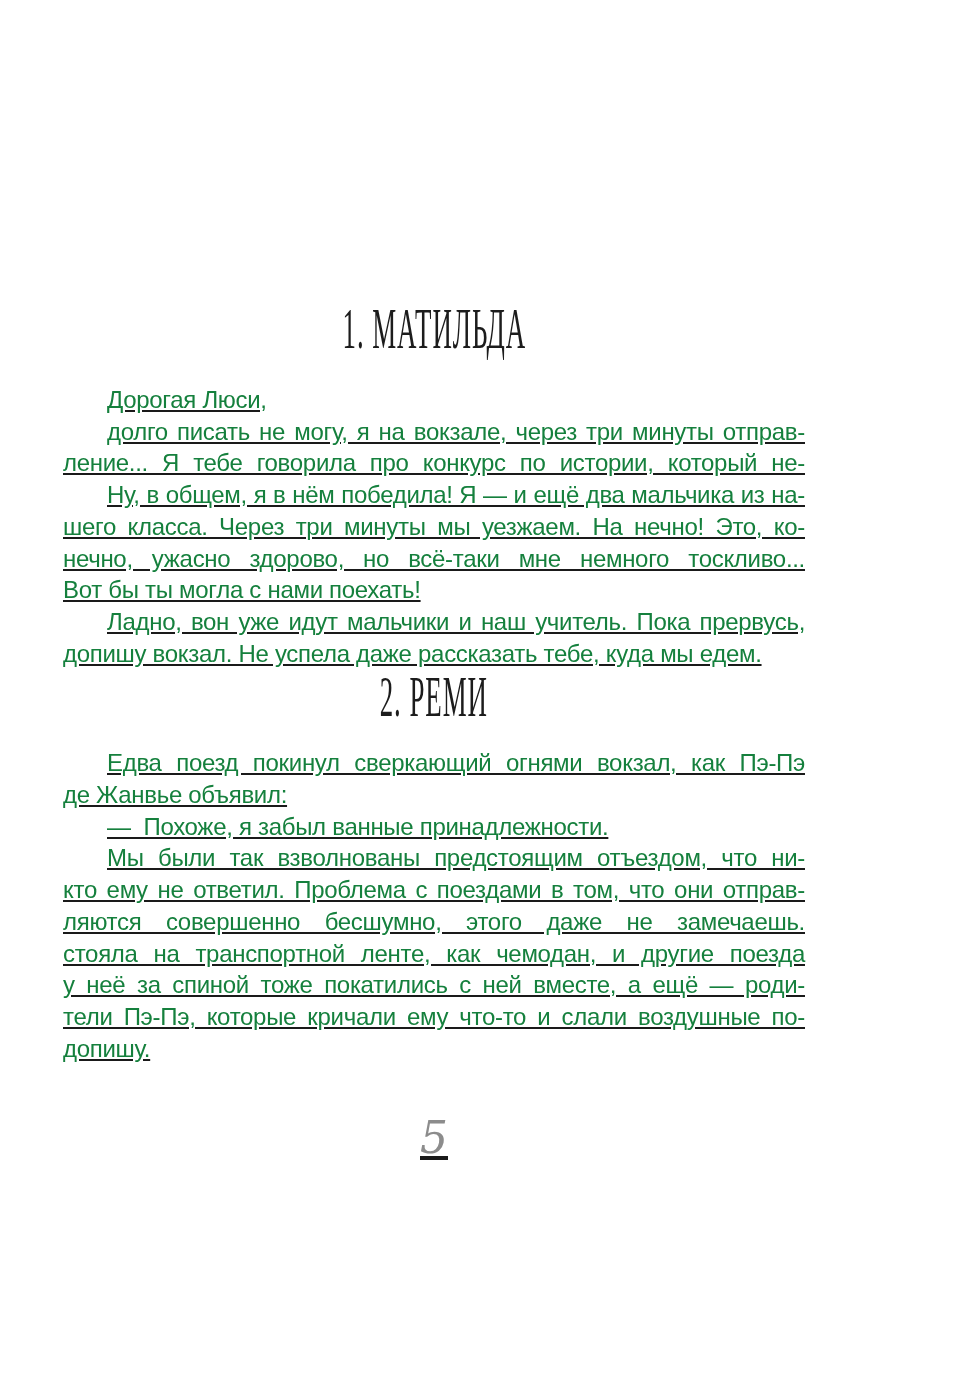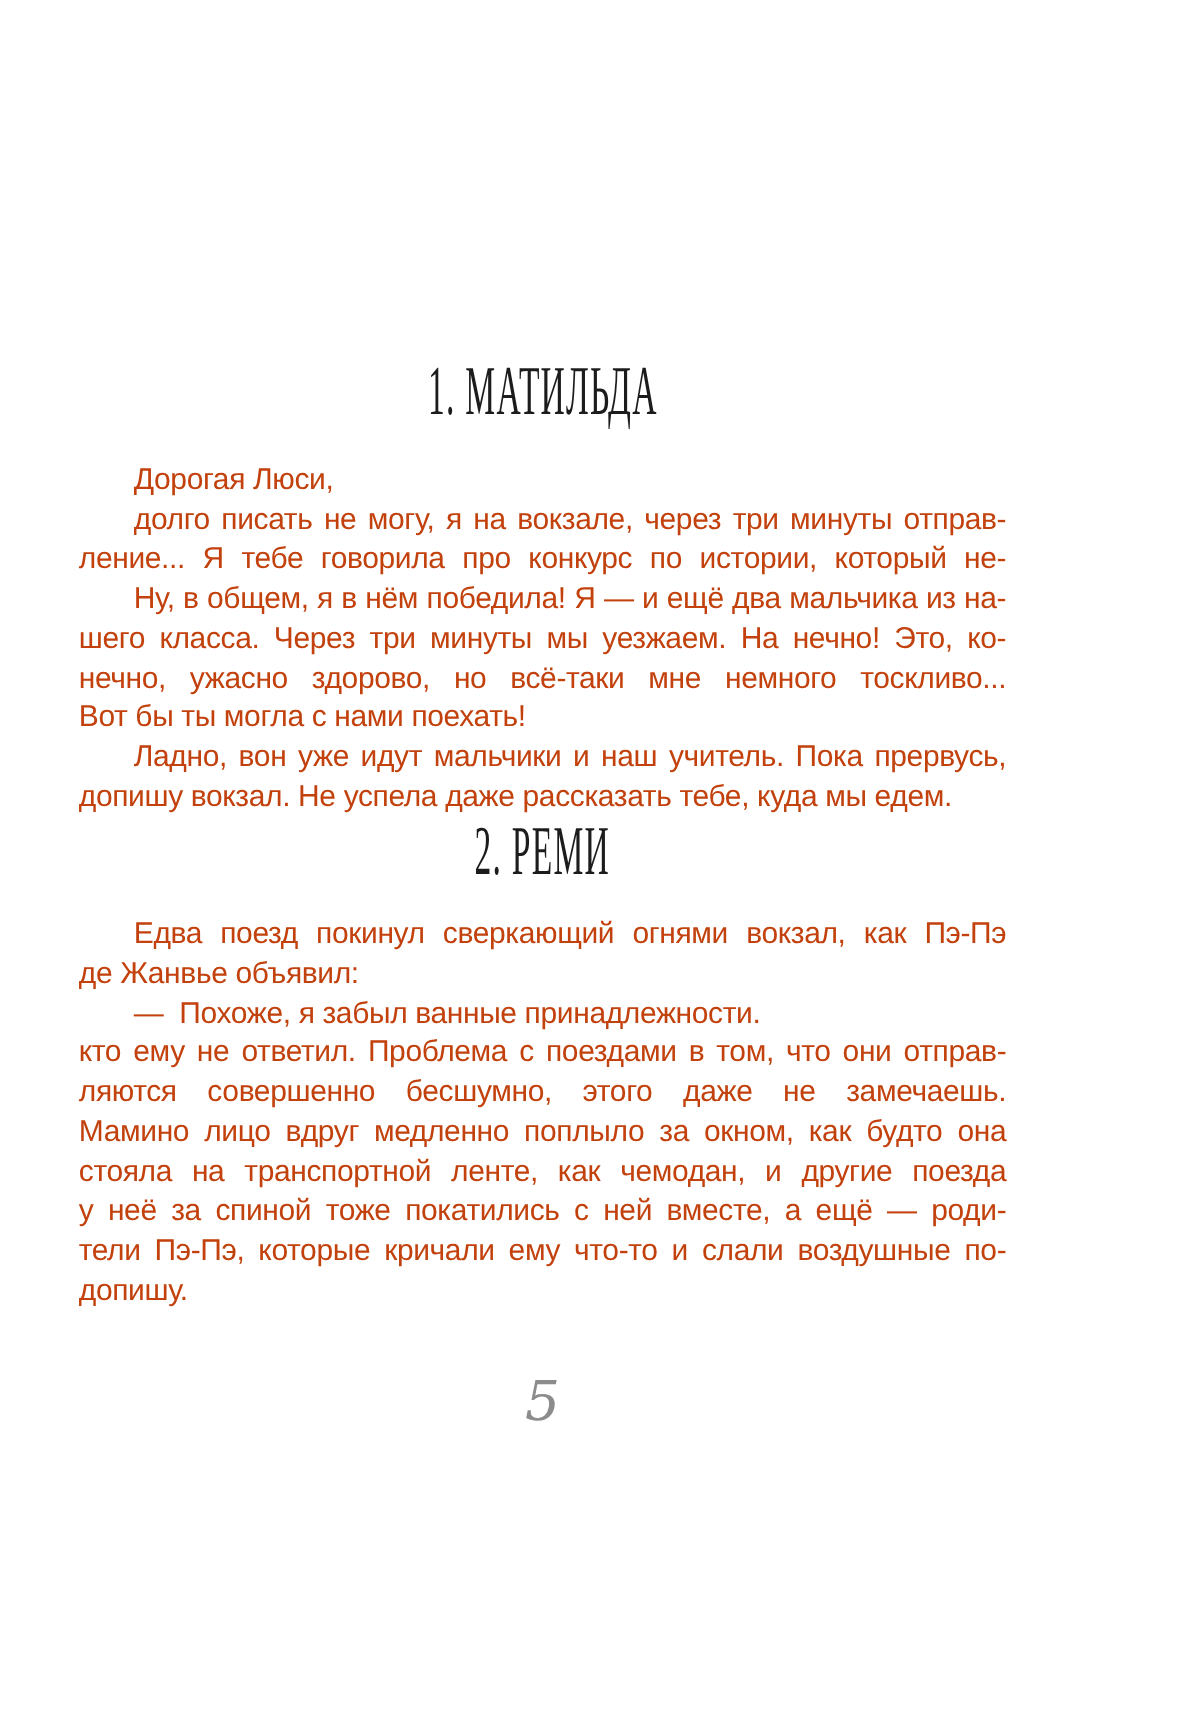--- a/index.html
+++ b/index.html
@@ -7,24 +7,25 @@
     width: 961px;
     height: 1388px;
     background: #ffffff;
     position: relative;
     font-family: "Liberation Sans", sans-serif;
     overflow: hidden;
   }
   .book-page {
     position: absolute;
     left: 63px;
-    top: 0;
+    top: 16px;
     width: 742px;
     padding-top: 285px;
     color: #1a1a1a;
+    text-decoration: underline;
   }
   .chapter-heading {
     text-align: center;
     line-height: 56px;
     height: 56px;
     font-family: "Liberation Serif", serif;
     font-size: 56px;
     color: #1c1c1c;
     white-space: nowrap;
   }
@@ -36,21 +37,21 @@
   }
   .heading-1 { margin-top: 0; }
   .heading-2 { }
   .body-block { margin-top: 27px; }
   .body-block-2 { margin-top: 22px; }
   .line {
     font-size: 24px;
     line-height: 31.7px;
     letter-spacing: -0.3px;
     white-space: pre-wrap;
-    color: #c2410c;
+    color: #15803d;
   }
   .j {
     text-align: justify;
     text-align-last: justify;
   }
   .indent { padding-left: 44px; }
   .page-number {
     margin-top: 48px;
     text-align: center;
     font-family: "DejaVu Serif", serif;
@@ -87,23 +88,23 @@
   <div class="chapter-heading heading-2">
     <span class="squeeze">2. РЕМИ</span>
   </div>
 
   <div class="body-block body-block-2">
     <div class="line indent j">Едва поезд покинул сверкающий огнями вокзал, как Пэ-Пэ</div>
     <div class="line">де Жанвье объявил:</div>
 
     <div class="line indent">—  Похоже, я забыл ванные принадлежности.</div>
 
+    <div class="line indent j">Мы были так взволнованы предстоящим отъездом, что ни-</div>
     <div class="line j">кто ему не ответил. Проблема с поездами в том, что они отправ-</div>
     <div class="line j">ляются совершенно бесшумно, этого даже не замечаешь.</div>
-    <div class="line j">Мамино лицо вдруг медленно поплыло за окном, как будто она</div>
     <div class="line j">стояла на транспортной ленте, как чемодан, и другие поезда</div>
     <div class="line j">у неё за спиной тоже покатились с ней вместе, а ещё — роди-</div>
     <div class="line j">тели Пэ-Пэ, которые кричали ему что-то и слали воздушные по-</div>
     <div class="line">допишу.</div>
   </div>
 
   <div class="page-number">5</div>
 
 </div>
 

